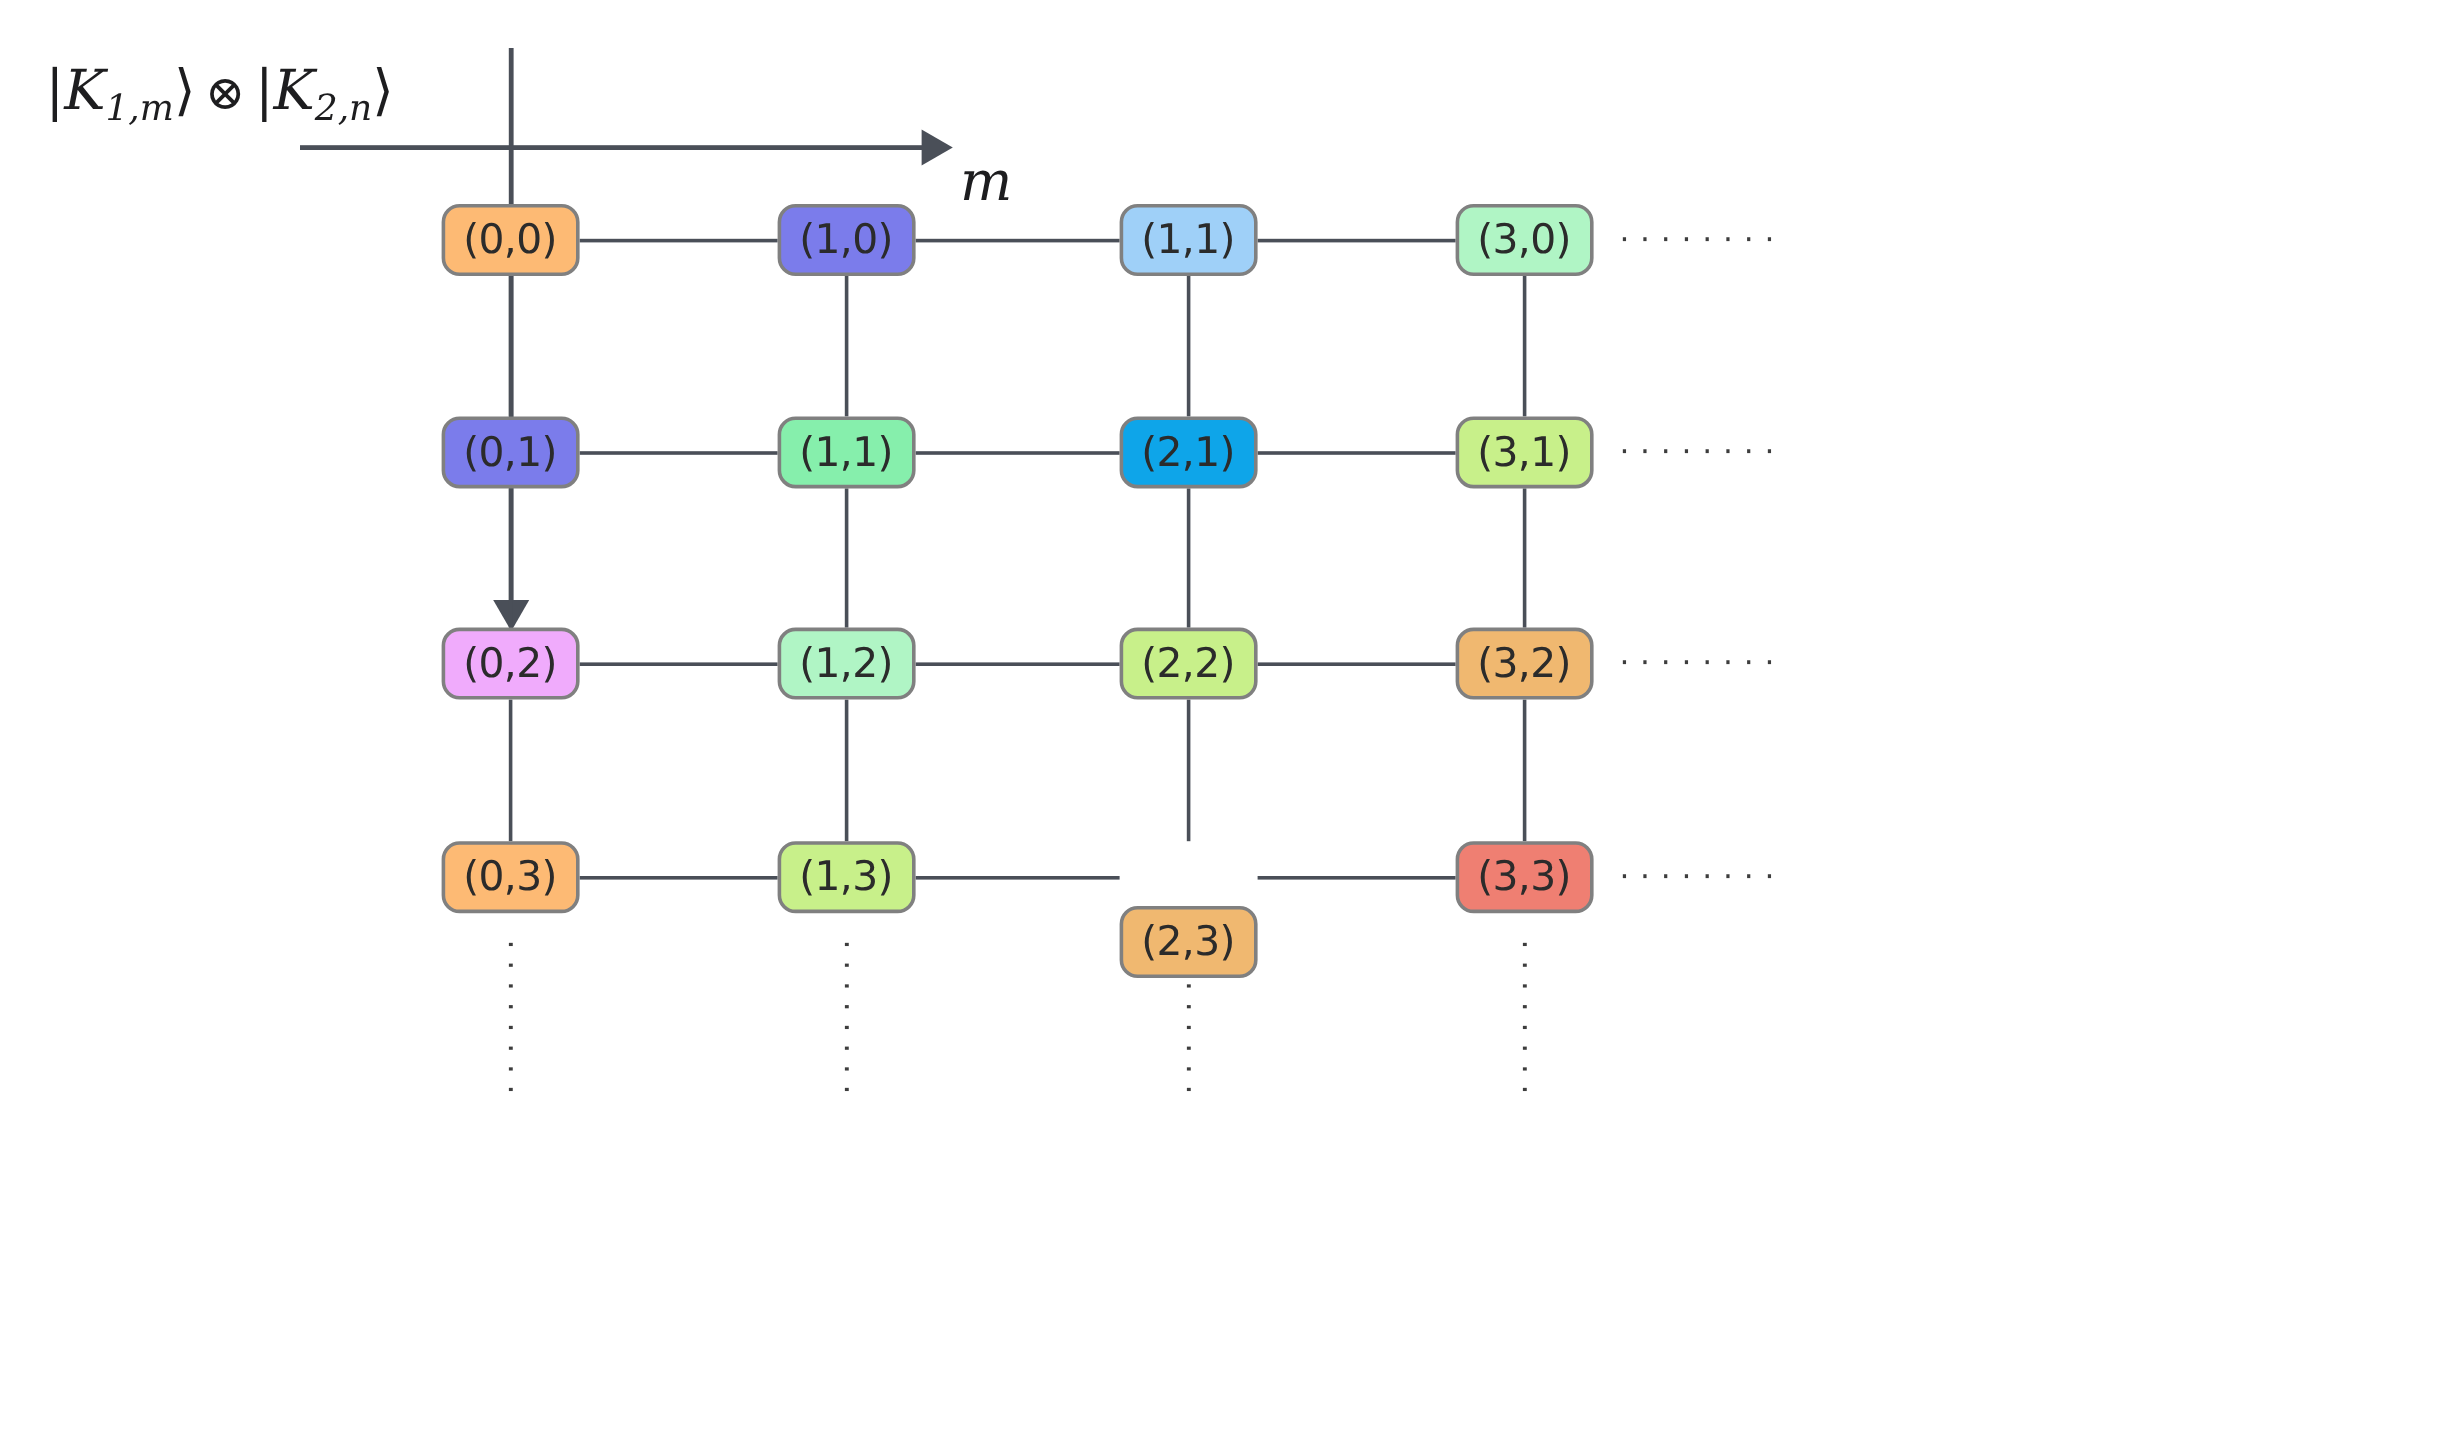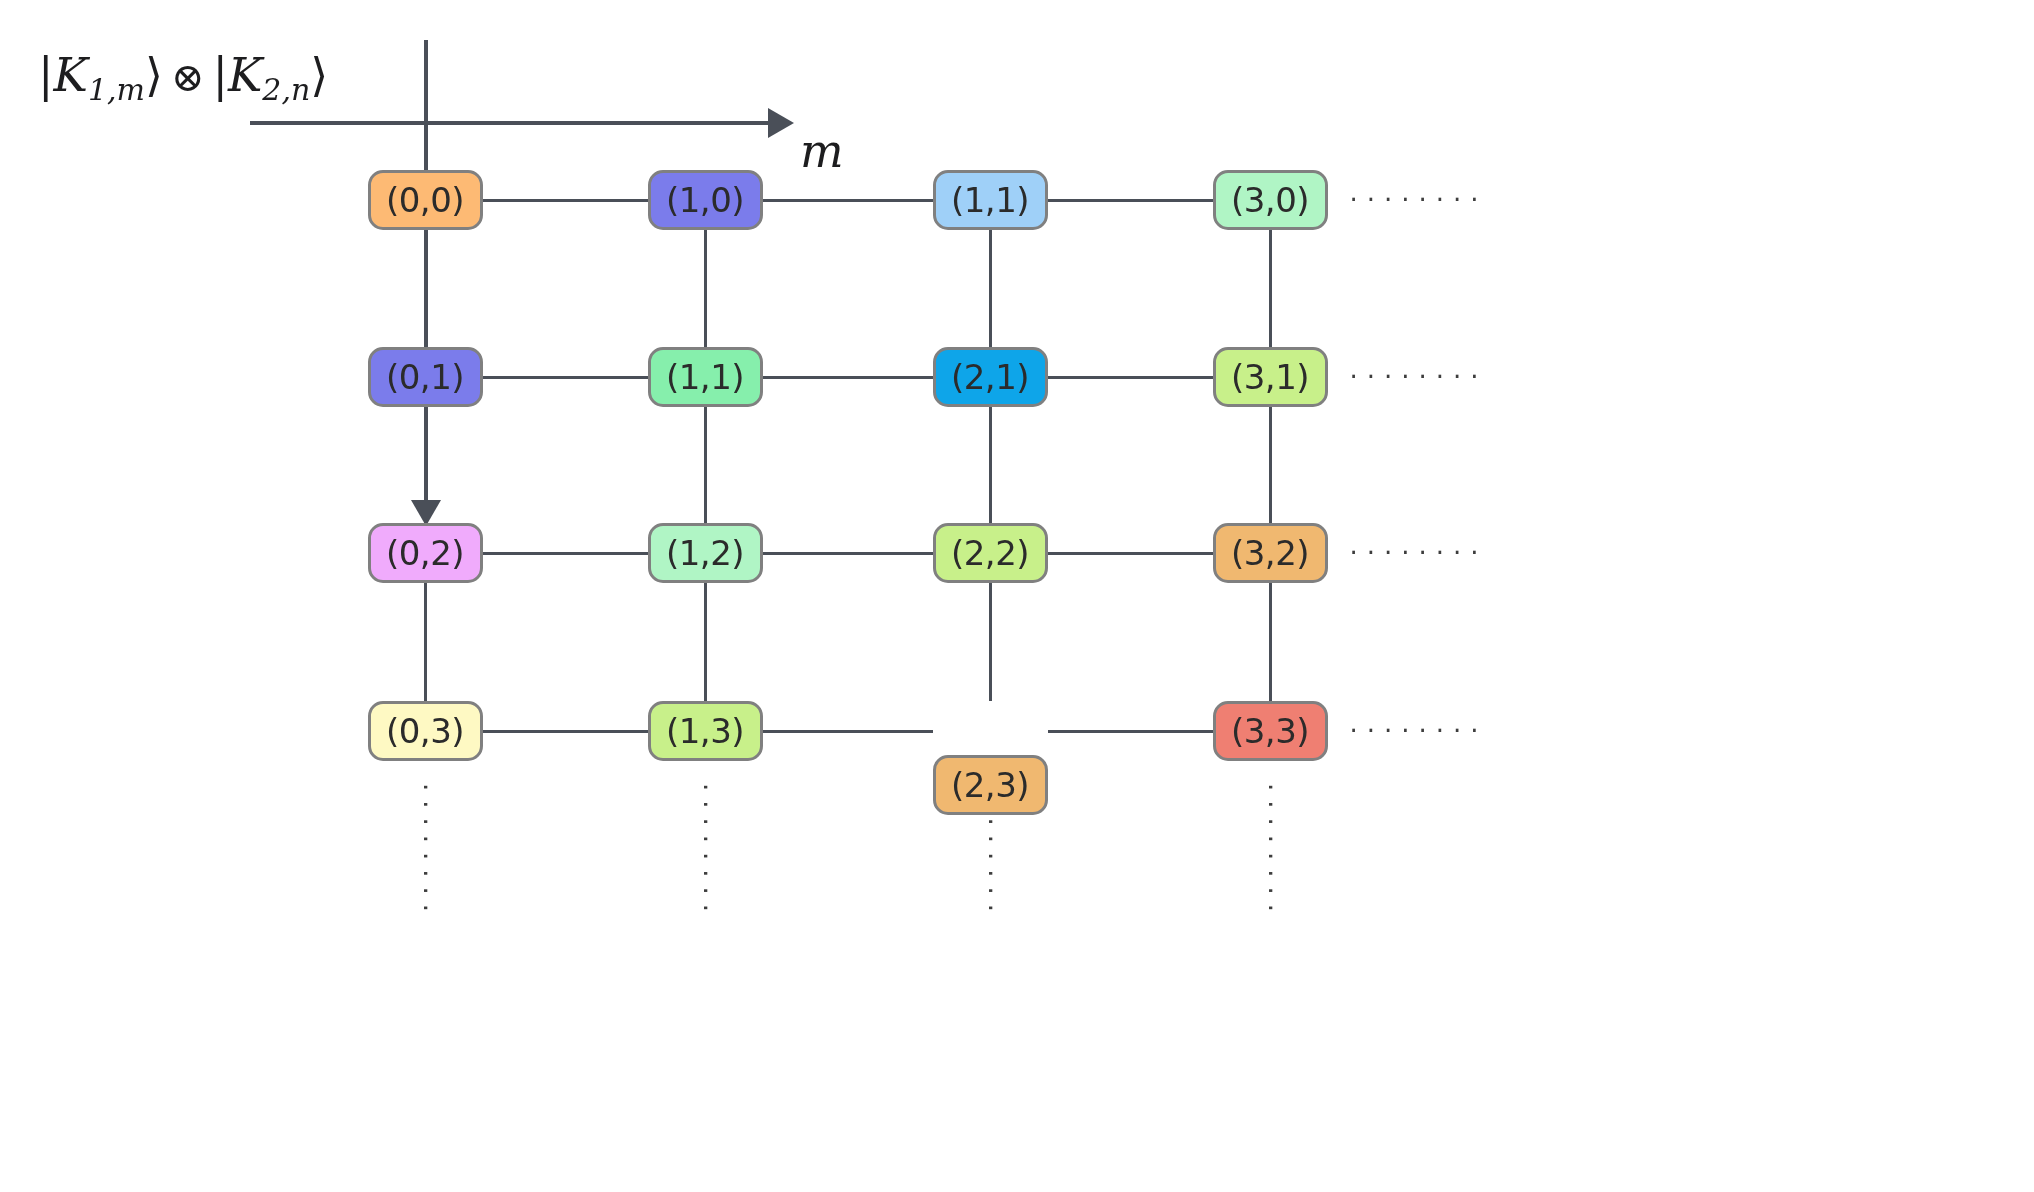--- a/index.html
+++ b/index.html
@@ -116,21 +116,21 @@
       <div class="node" style="left: 990px; top: 200px; background: rgb(159, 208, 248); border-color: rgb(128, 128, 128);">(1,1)</div>
       <div class="node" style="left: 1270px; top: 200px; background: rgb(176, 245, 197); border-color: rgb(128, 128, 128);">(3,0)</div>
       <div class="node" style="left: 425px; top: 377px; background: rgb(123, 124, 235); border-color: rgb(128, 128, 128);">(0,1)</div>
       <div class="node" style="left: 705px; top: 377px; background: #86efac; border-color: rgb(128, 128, 128);">(1,1)</div>
       <div class="node" style="left: 990px; top: 377px; background: #0ea5e9; border-color: rgb(128, 128, 128);">(2,1)</div>
       <div class="node" style="left: 1270px; top: 377px; background: rgb(200, 240, 138); border-color: rgb(128, 128, 128);">(3,1)</div>
       <div class="node" style="left: 425px; top: 553px; background: #f0abfc; border-color: rgb(128, 128, 128);">(0,2)</div>
       <div class="node" style="left: 705px; top: 553px; background: rgb(176, 245, 197); border-color: rgb(128, 128, 128);">(1,2)</div>
       <div class="node" style="left: 990px; top: 553px; background: rgb(200, 240, 138); border-color: rgb(128, 128, 128);">(2,2)</div>
       <div class="node" style="left: 1270px; top: 553px; background: rgb(240, 184, 112); border-color: rgb(128, 128, 128);">(3,2)</div>
-      <div class="node" style="left: 425px; top: 731px; background: #fef9c3; border-color: rgb(128, 128, 128);">(0,3)</div>
+      <div class="node" style="left: 425px; top: 731px; background: #fdba74; border-color: rgb(128, 128, 128);">(0,3)</div>
       <div class="node" style="left: 705px; top: 731px; background: rgb(200, 240, 138); border-color: rgb(128, 128, 128);">(1,3)</div>
       <div class="node" style="left: 990px; top: 731px; background: rgb(240, 184, 112); border-color: rgb(128, 128, 128); margin-top: 24px;">(2,3)</div>
       <div class="node" style="left: 1270px; top: 731px; background: rgb(239, 127, 114); border-color: rgb(128, 128, 128);">(3,3)</div>
       <div class="dots h" style="left: 1349.5px; top: 187px;">········</div>
       <div class="dots h" style="left: 1349.5px; top: 364px;">········</div>
       <div class="dots h" style="left: 1349.5px; top: 540px;">········</div>
       <div class="dots h" style="left: 1349.5px; top: 718px;">········</div>
       <div class="dots v" style="left: 412px; top: 783px;">········</div>
       <div class="dots v" style="left: 692px; top: 783px;">········</div>
       <div class="dots v" style="left: 977px; top: 783px;">········</div>

